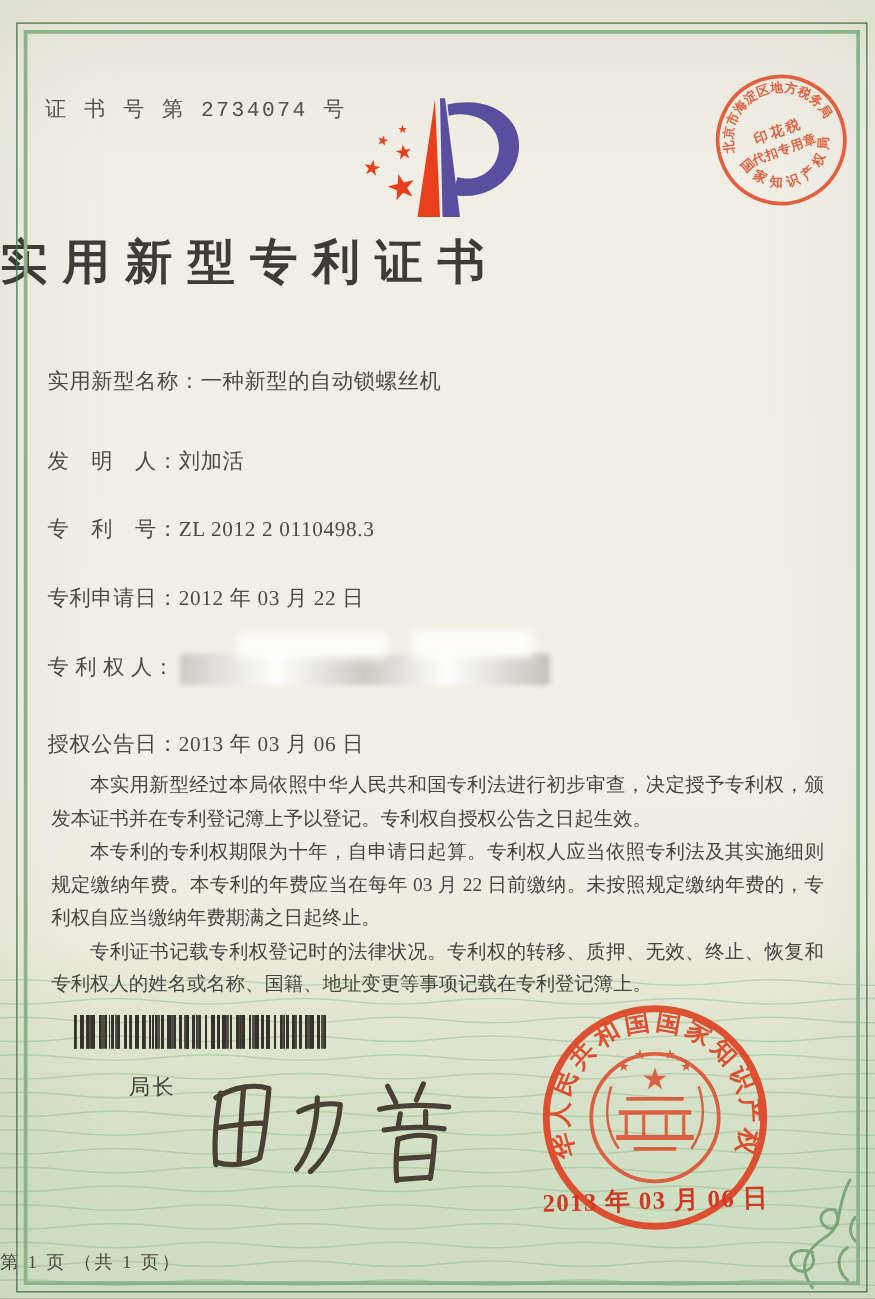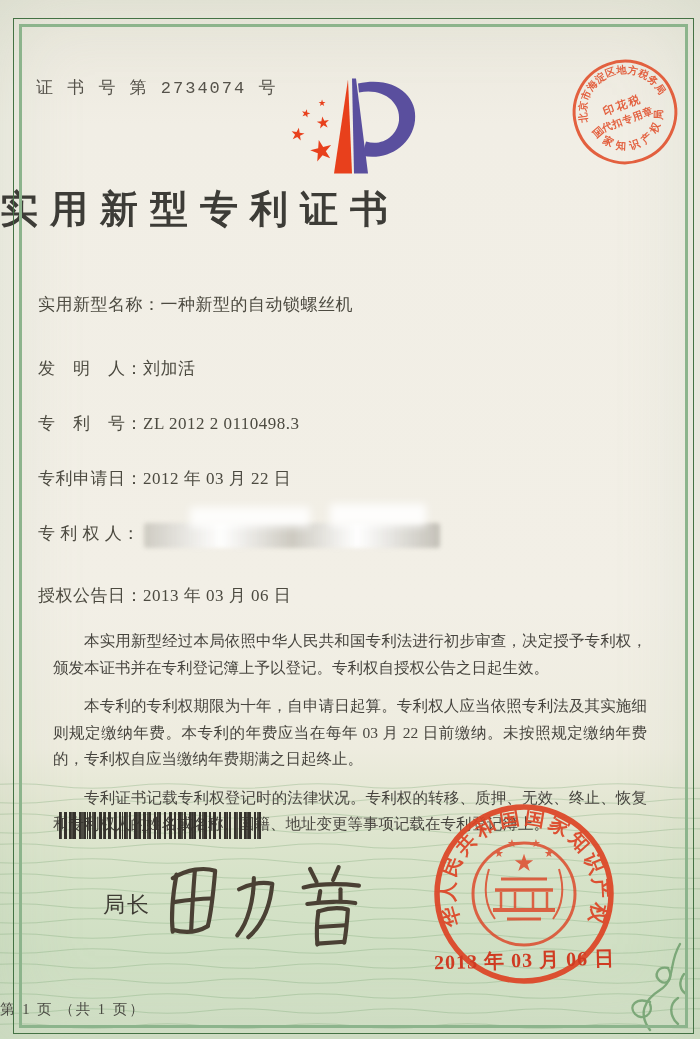--- a/index.html
+++ b/index.html
@@ -9,28 +9,28 @@
     background:linear-gradient(180deg,#eae7dc 0%,#f1eee5 12%,#f2efe6 58%,#eeecdf 72%,#e2e6d1 78%,#d7e3c9 84%,#cfdfc3 92%,#d4e1c8 100%);
     box-shadow:inset 0 0 80px rgba(170,192,160,.28);
   }
   .abs{position:absolute;}
   .frame-outer{position:absolute;top:18px;left:13px;right:6px;bottom:5px;border:1.5px solid var(--border-dark,#447244);pointer-events:none;z-index:5;}
   .frame-inner{position:absolute;top:24px;left:19px;right:12px;bottom:11px;border:3px solid var(--border-light,#8cb48c);pointer-events:none;z-index:5;}
   .cert-no{left:36px;top:76px;font-size:17px;letter-spacing:2px;color:#55524a;z-index:2;font-family:Liberation Mono, monospace;}
   .title{left:0;right:0;top:184px;font-size:38px;font-weight:700;letter-spacing:12px;color:#3d3c37;z-index:2;}
   .field{left:38px;font-size:17px;color:#4c4a40;letter-spacing:.5px;z-index:2;white-space:nowrap;}
   .paras{left:41px;width:618px;top:616px;font-size:15.5px;line-height:26.5px;color:#47453f;text-align:justify;z-index:2;}
-  .paras p{margin:12px;text-indent:2em;}
+  .paras p{margin:0;text-indent:2em;}
   .barcode{left:59px;top:812px;width:202px;height:27px;z-index:2;
     background-image:
       repeating-linear-gradient(90deg,#35322c 0 2px,transparent 2px 5px),
       repeating-linear-gradient(90deg,#35322c 0 1px,transparent 1px 7px),
       repeating-linear-gradient(90deg,rgba(53,50,44,.85) 0 3px,transparent 3px 11px);
   }
-  .director-label{left:103px;top:890px;font-size:22px;letter-spacing:2px;color:#3f3d35;z-index:3;}
+  .director-label{left:103px;top:858px;font-size:17px;letter-spacing:2px;color:#3f3d35;z-index:3;}
   .signature-svg{left:158px;top:853px;width:212px;height:102px;z-index:3;}
   .sig-stroke{fill:none;stroke:#4a4034;stroke-width:4.5;stroke-linecap:round;stroke-linejoin:round;}
   .tax-stamp{left:569px;top:56px;width:112px;height:112px;transform:rotate(-20deg);z-index:3;opacity:.92;}
   .big-seal{left:429px;top:799px;width:190px;height:190px;z-index:3;opacity:.93;}
   .seal-date{left:434px;top:947px;font-size:20px;color:#cf3b22;letter-spacing:1px;z-index:4;transform:rotate(-1.5deg);font-weight:700;white-space:nowrap;}
   .footer{left:0;right:0;top:1000px;font-size:14.5px;letter-spacing:2px;color:#4a4a43;z-index:2;}
   .waves{left:0;top:780px;width:700px;height:259px;z-index:0;}
   .flourish{left:608px;top:940px;width:82px;height:92px;z-index:2;opacity:.85;}
   .logo{left:272px;top:74px;width:160px;height:108px;z-index:2;}
   .logo .star{position:absolute;color:var(--logo-red,#e8401c);line-height:1;z-index:2;}

